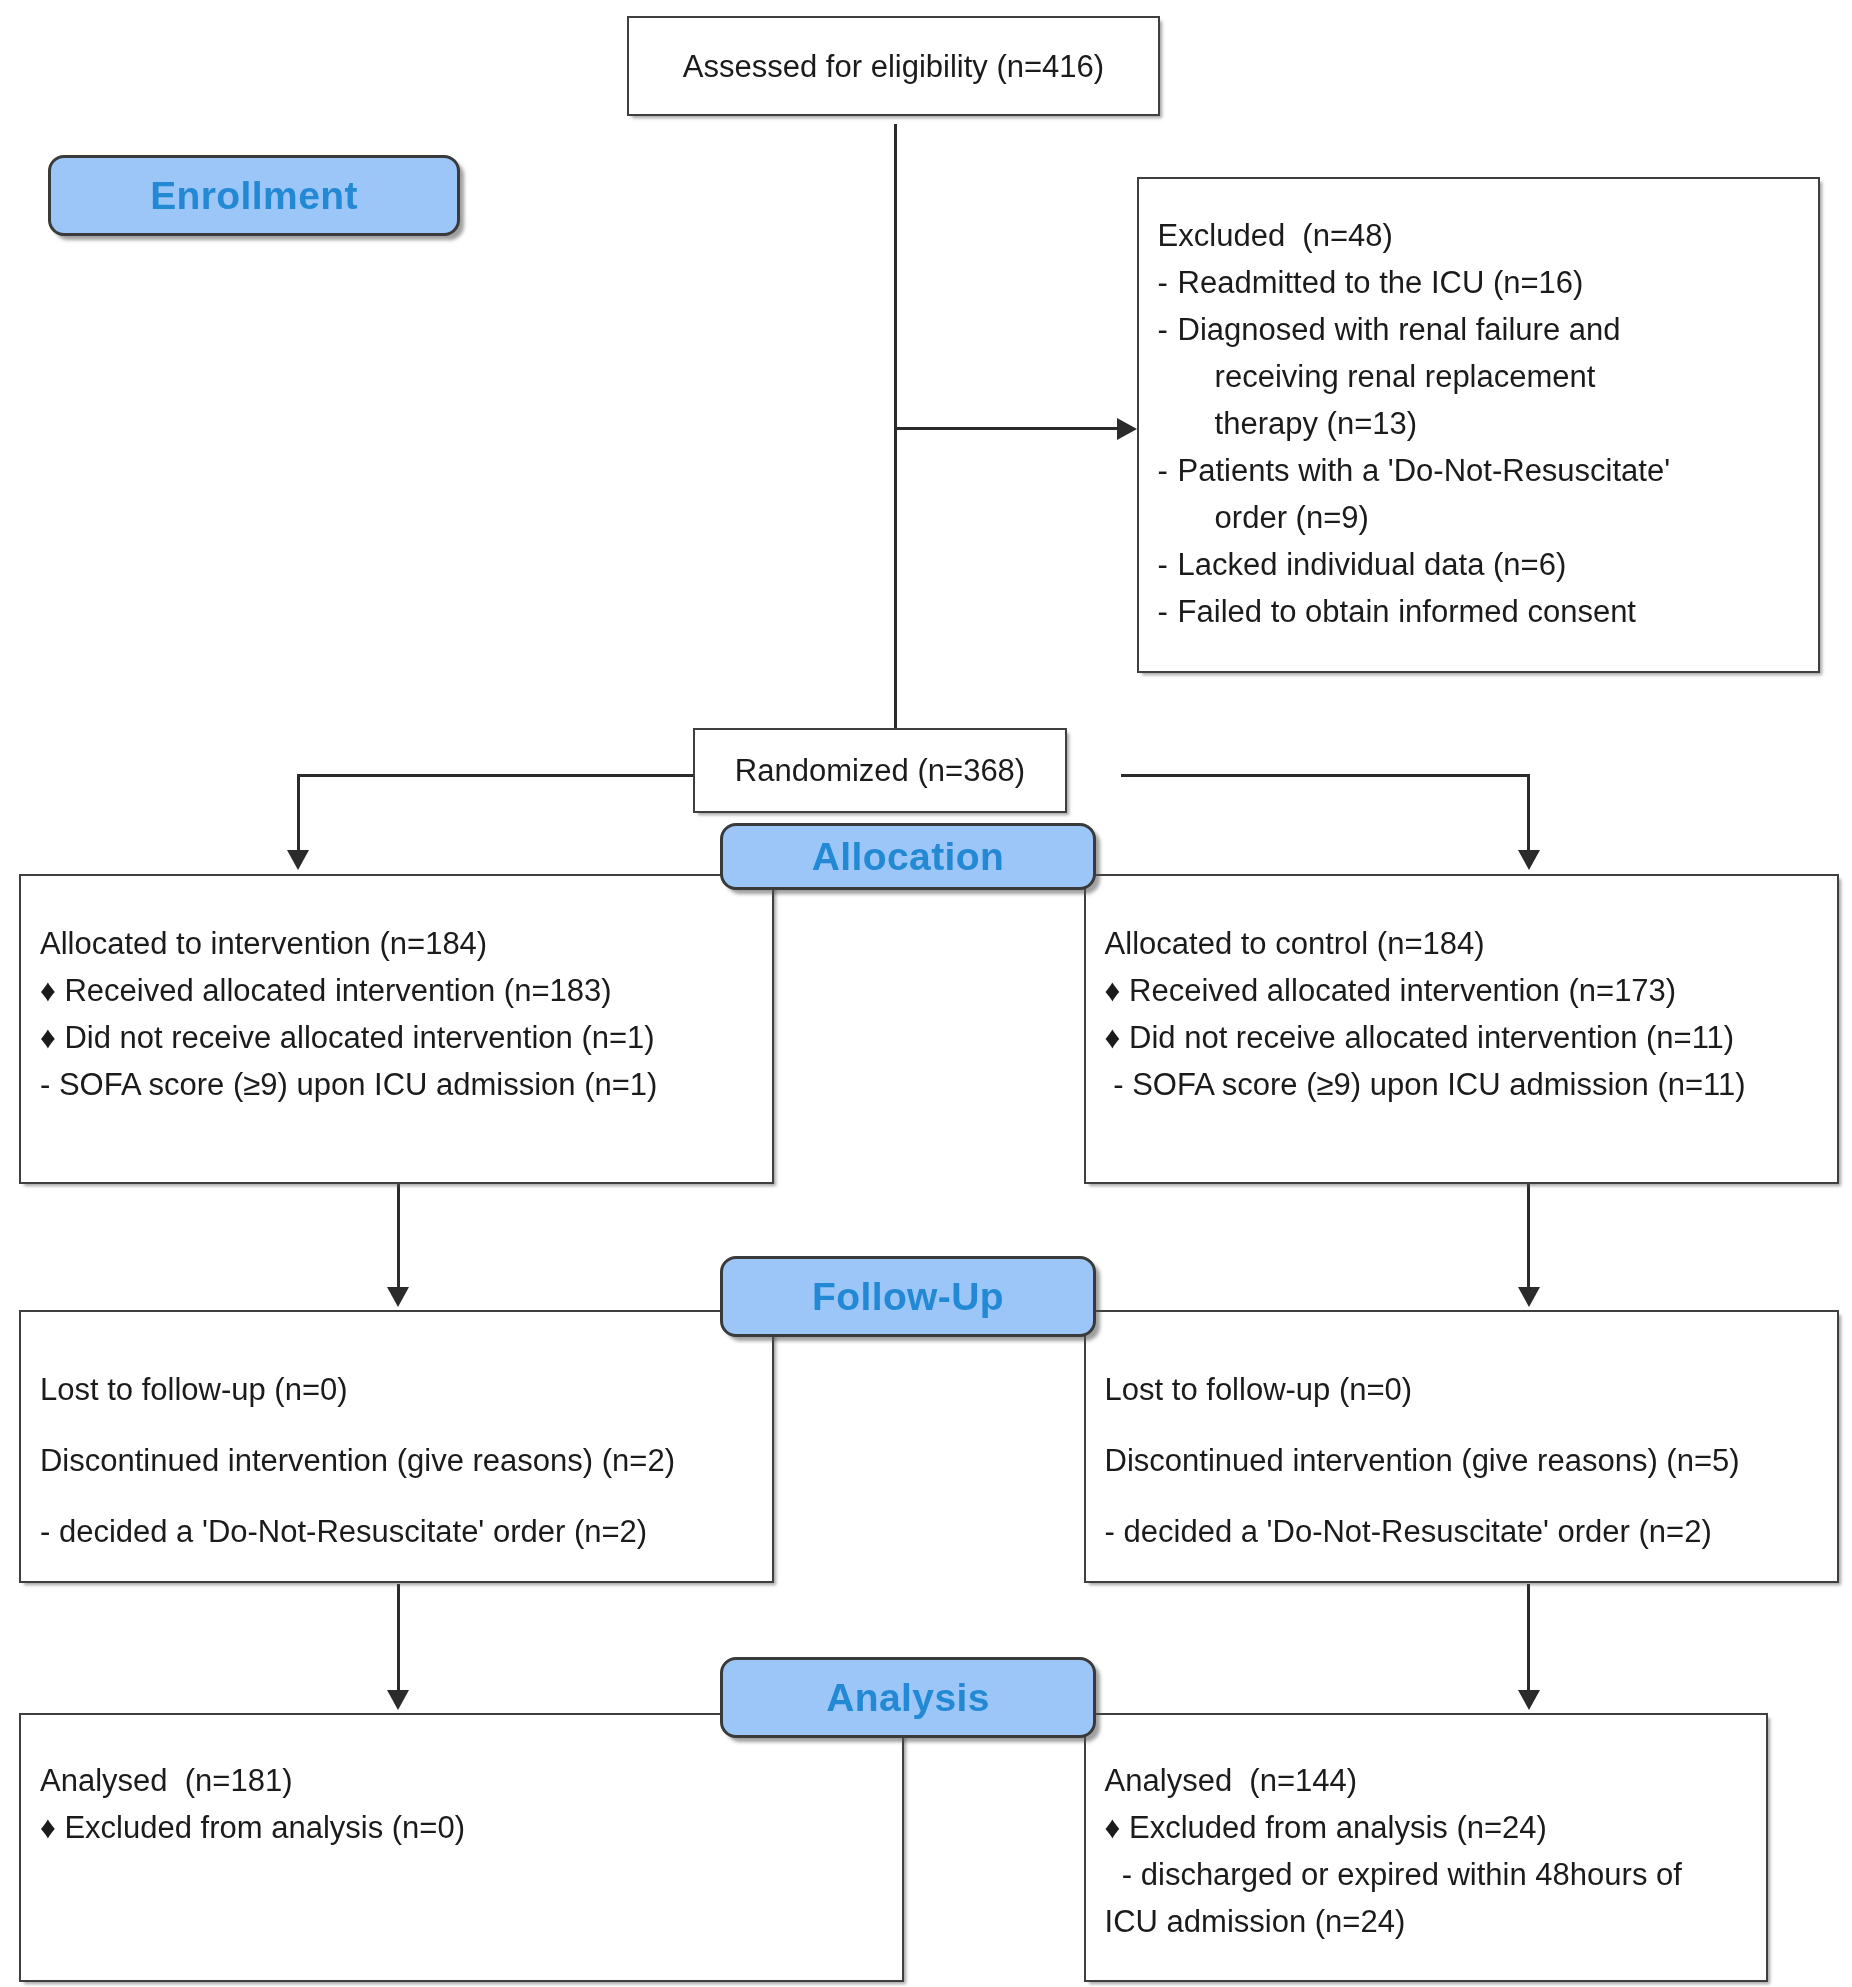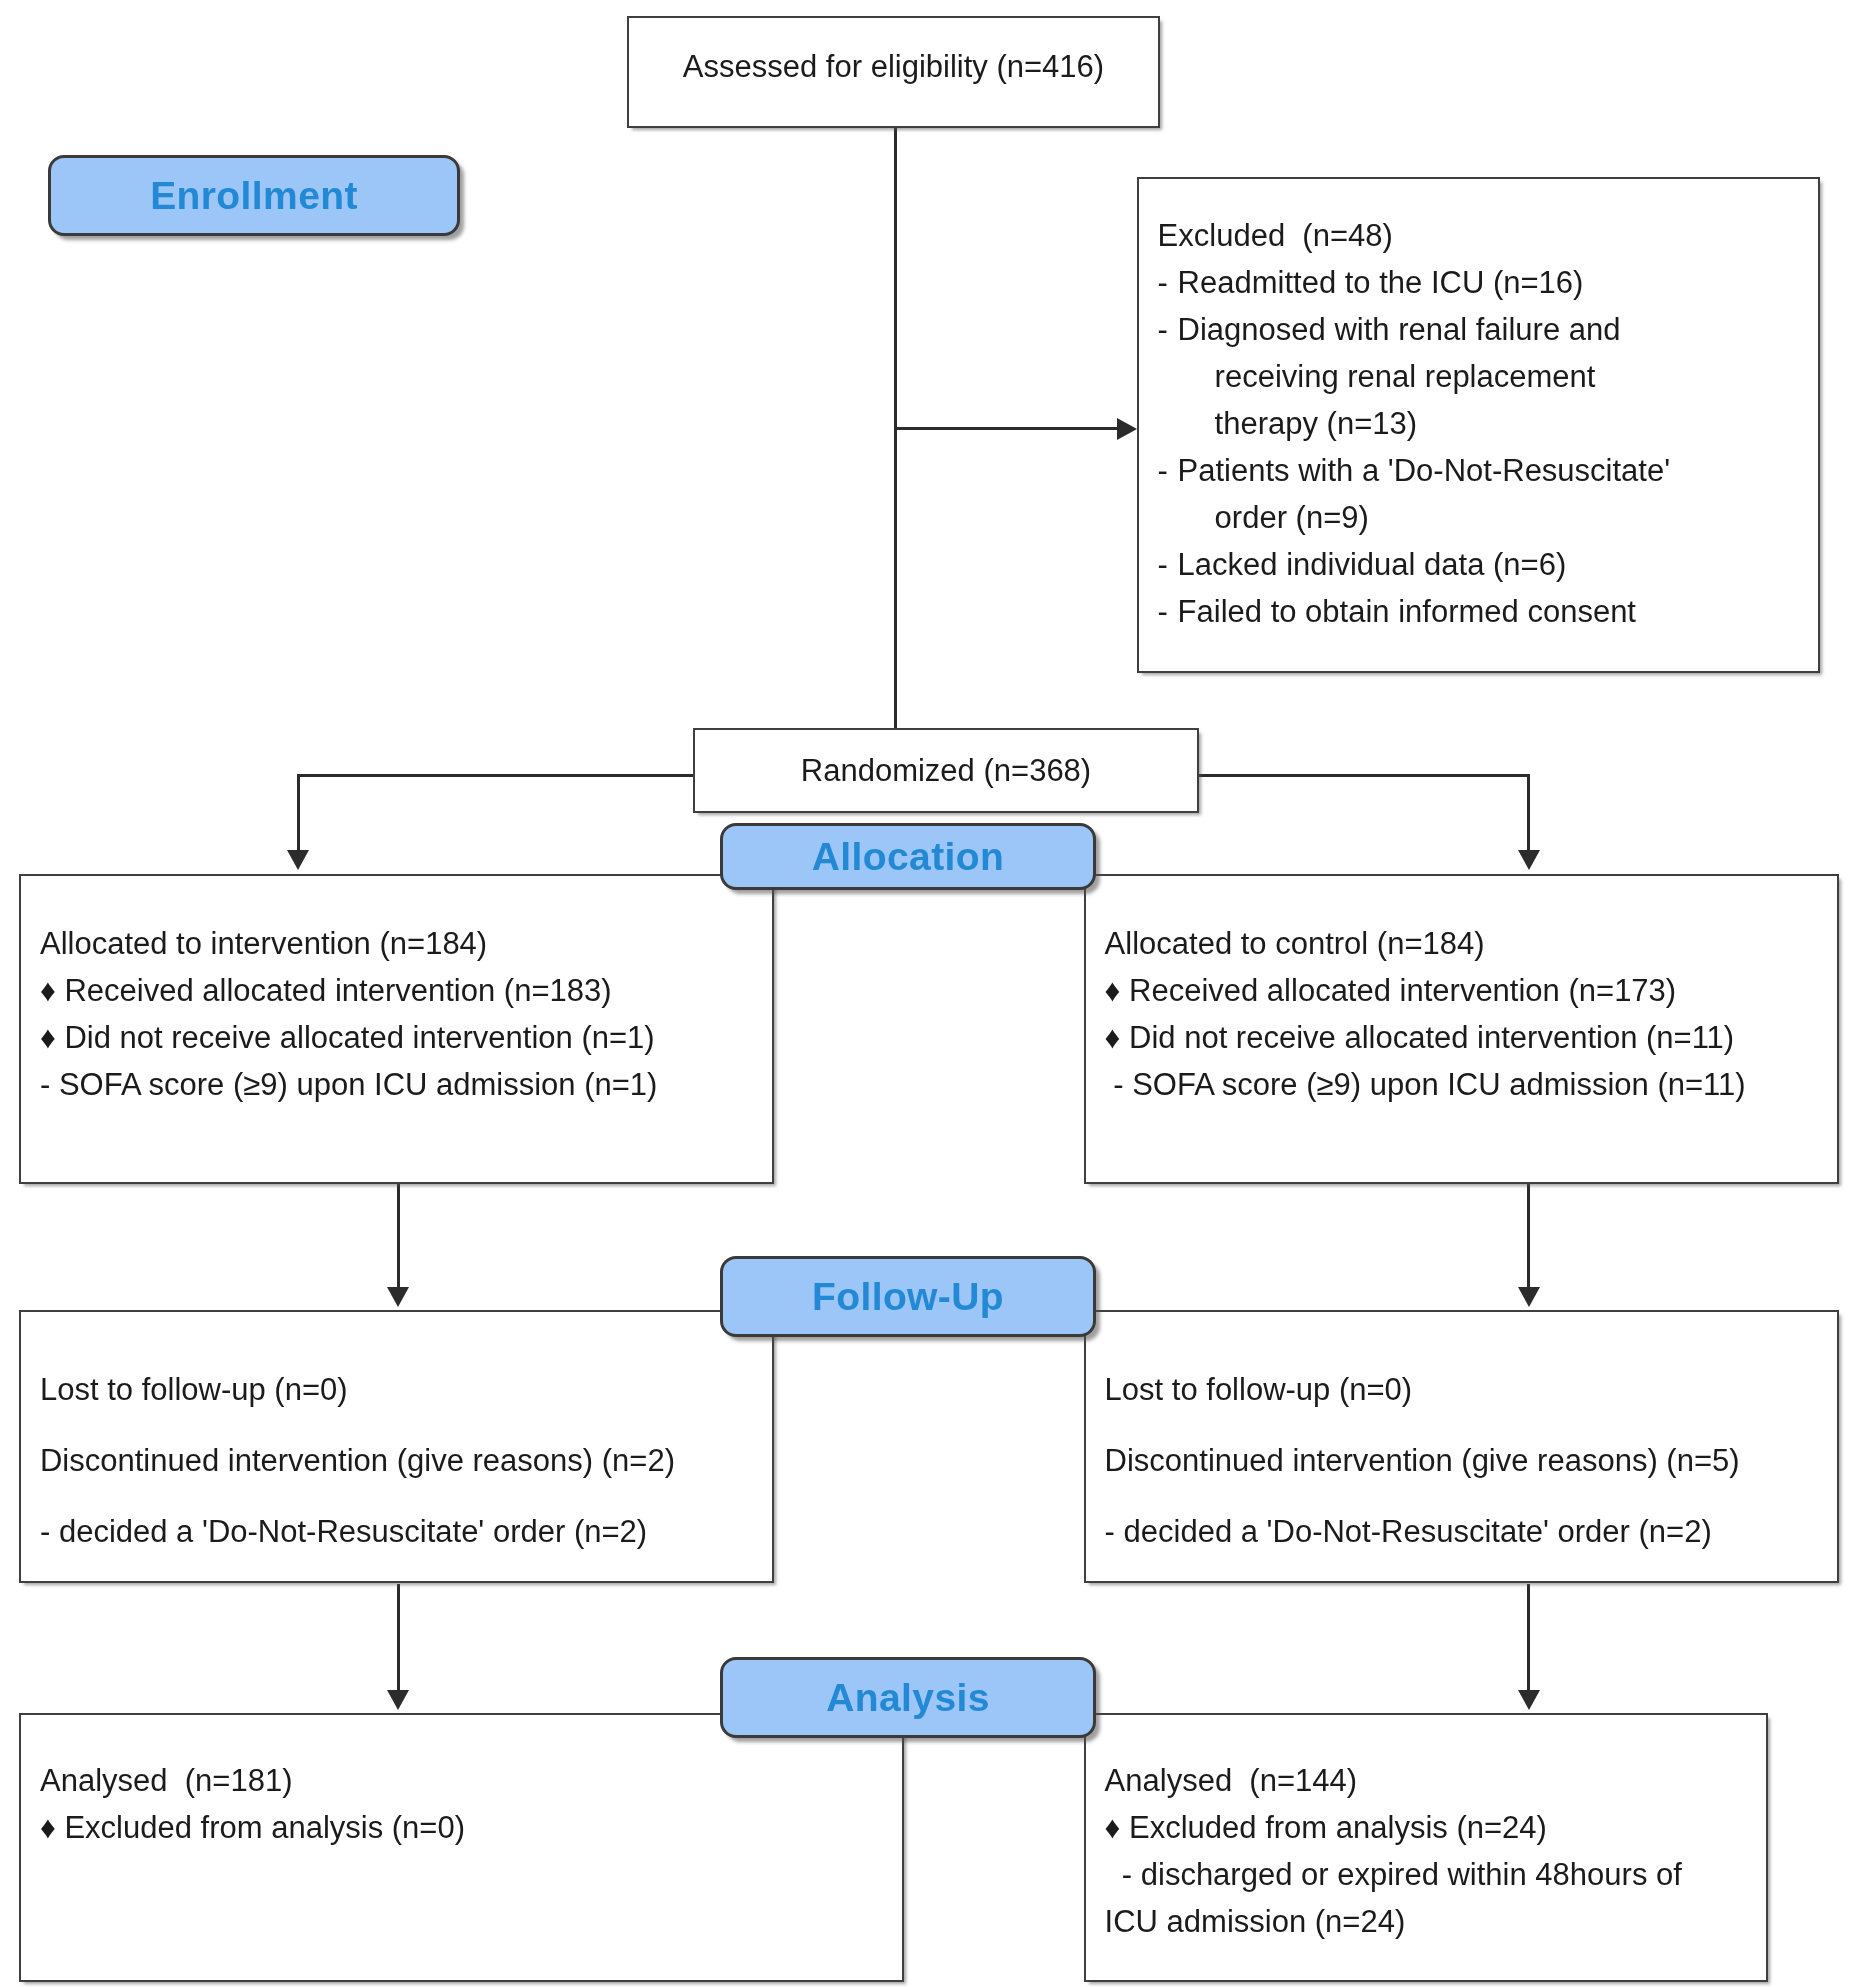--- a/index.html
+++ b/index.html
@@ -112,21 +112,21 @@
 
   <div class="vline" style="left:1527px; top:1183px; height:108px;"></div>
   <div class="arrow-down" style="left:1518px; top:1287px;"></div>
 
   <div class="vline" style="left:397px; top:1584px; height:110px;"></div>
   <div class="arrow-down" style="left:387px; top:1690px;"></div>
 
   <div class="vline" style="left:1527px; top:1584px; height:110px;"></div>
   <div class="arrow-down" style="left:1518px; top:1690px;"></div>
 
-  <div class="node" style="left:627px; top:15.5px; width:533px; height:112px;">
+  <div class="node" style="left:627px; top:15.5px; width:533px; height:100px;">
     <div class="txt center-text" style="top:33px;">Assessed for eligibility (n=416)</div>
   </div>
 
   <div class="badge" style="left:48px; top:155px; width:412px; height:81px;">
     <span>Enrollment</span>
   </div>
 
   <div class="node" style="left:1137px; top:177px; width:683px; height:496px;">
     <div class="blk" style="top:14px;">
       <div class="line">Excluded  (n=48)</div>
@@ -134,21 +134,21 @@
       <div class="line"><span class="bullet">-</span><span>Diagnosed with renal failure and</span></div>
       <div class="line" style="padding-left:57px;"><span>receiving renal replacement</span></div>
       <div class="line" style="padding-left:57px;"><span>therapy (n=13)</span></div>
       <div class="line"><span class="bullet">-</span><span>Patients with a 'Do-Not-Resuscitate'</span></div>
       <div class="line" style="padding-left:57px;"><span>order (n=9)</span></div>
       <div class="line"><span class="bullet">-</span><span>Lacked individual data (n=6)</span></div>
       <div class="line"><span class="bullet">-</span><span>Failed to obtain informed consent</span></div>
     </div>
   </div>
 
-  <div class="node" style="left:693px; top:728px; width:506px; height:85px;">
+  <div class="node" style="left:693px; top:728px; width:374px; height:85px;">
     <div class="txt center-text" style="top:25px;">Randomized (n=368)</div>
   </div>
 
   <div class="node" style="left:19.4px; top:874px; width:755px; height:310px;">
     <div class="blk" style="top:25px;">
       <div class="line">Allocated to intervention (n=184)</div>
       <div class="line">♦ Received allocated intervention (n=183)</div>
       <div class="line">♦ Did not receive allocated intervention (n=1)</div>
       <div class="line">- SOFA score (≥9) upon ICU admission (n=1)</div>
     </div>

